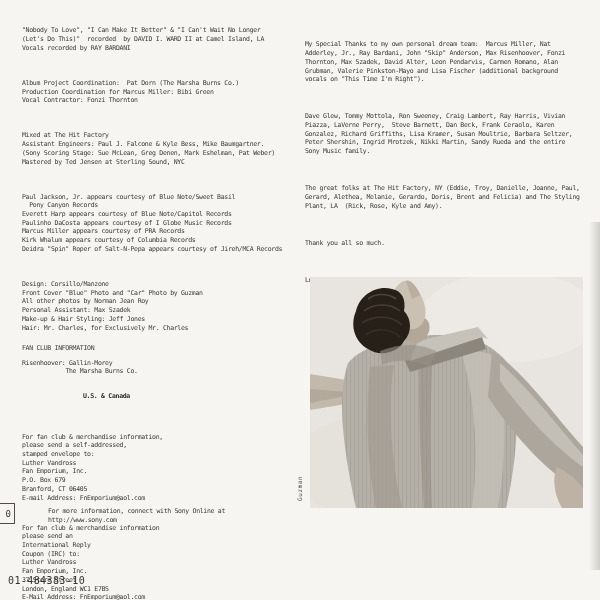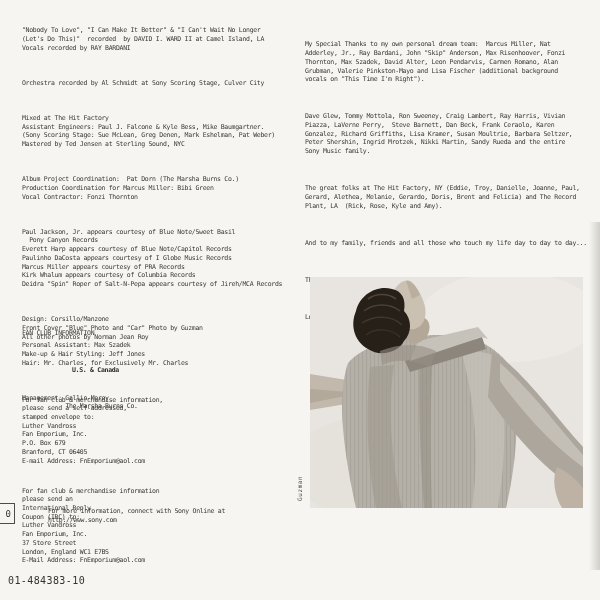--- a/index.html
+++ b/index.html
@@ -13,23 +13,23 @@
   .txt{
     font-size:6.5px;line-height:8.7px;letter-spacing:-0.3px;
     white-space:pre-wrap;
   }
   .para{margin:0 0 9px 0;}
   .para-tight{margin:0;}
   .col-left{position:absolute;left:22px;top:9px;width:280px;}
   .col-right{position:absolute;left:305px;top:23px;width:290px;}
   .col-right .para{margin-bottom:11px;}
   .fanclub{position:absolute;left:22px;top:312px;width:280px;}
-  .fanclub .head{margin:0 0 6px 0;}
+  .fanclub .head{margin:15px 0 6px 0;}
   .bold{font-weight:bold;color:#2e2b28;}
-  .sub-head{margin:4px;padding-left:46px;}
+  .sub-head{margin:15px;padding-left:46px;}
   .sony{position:absolute;left:22px;top:507px;width:280px;margin-left:26px;}
   .closing{margin:0 0 1px 0;}
   .signature{
     font-family:"DejaVu Serif","Liberation Serif",serif;
     font-style:italic;font-size:13px;color:#4a4641;
     letter-spacing:0.5px;margin-left:3px;transform:rotate(-2deg);
     transform-origin:left top;display:inline-block;
   }
   .photo{
     position:absolute;left:310px;top:277px;width:273px;height:231px;
@@ -60,42 +60,41 @@
 </style>
 </head>
 <body>
 
 <div class="page">
 
   <div class="col-left txt">
     <p class="para">"Nobody To Love", "I Can Make It Better" &amp; "I Can't Wait No Longer
 (Let's Do This)"  recorded  by DAVID I. WARD II at Camel Island, LA
 Vocals recorded by RAY BARDANI</p>
-    <p class="para">Orchestra recorded by Al Schmidt at Sony Scoring Stage, Culver City</p>
+    <p class="para">Album Project Coordination:  Pat Dorn (The Marsha Burns Co.)
+Production Coordination for Marcus Miller: Bibi Green
+Vocal Contractor: Fonzi Thornton</p>
     <p class="para">Mixed at The Hit Factory
 Assistant Engineers: Paul J. Falcone &amp; Kyle Bess, Mike Baumgartner.
 (Sony Scoring Stage: Sue McLean, Greg Denen, Mark Eshelman, Pat Weber)
 Mastered by Ted Jensen at Sterling Sound, NYC</p>
-    <p class="para">Album Project Coordination:  Pat Dorn (The Marsha Burns Co.)
-Production Coordination for Marcus Miller: Bibi Green
-Vocal Contractor: Fonzi Thornton</p>
     <p class="para">Paul Jackson, Jr. appears courtesy of Blue Note/Sweet Basil
   Pony Canyon Records
 Everett Harp appears courtesy of Blue Note/Capitol Records
 Paulinho DaCosta appears courtesy of I Globe Music Records
 Marcus Miller appears courtesy of PRA Records
 Kirk Whalum appears courtesy of Columbia Records
 Deidra "Spin" Roper of Salt-N-Pepa appears courtesy of Jireh/MCA Records</p>
     <p class="para">Design: Corsillo/Manzone
 Front Cover "Blue" Photo and "Car" Photo by Guzman
 All other photos by Norman Jean Roy
 Personal Assistant: Max Szadek
 Make-up &amp; Hair Styling: Jeff Jones
 Hair: Mr. Charles, for Exclusively Mr. Charles</p>
-    <p class="para-tight">Management: Gallin-Morey
+    <p class="para-tight">Risenhoover: Gallin-Morey
             The Marsha Burns Co.</p>
   </div>
 
   <div class="fanclub txt">
     <p class="head">FAN CLUB INFORMATION</p>
     <p class="sub-head bold">U.S. &amp; Canada</p>
     <p class="para-tight" style="margin-bottom:4px;">For fan club &amp; merchandise information,
 please send a self-addressed,
 stamped envelope to:
 Luther Vandross
@@ -122,23 +121,22 @@
 Adderley, Jr., Ray Bardani, John "Skip" Anderson, Max Risenhoover, Fonzi
 Thornton, Max Szadek, David Alter, Leon Pendarvis, Carmen Romano, Alan
 Grubman, Valerie Pinkston-Mayo and Lisa Fischer (additional background
 vocals on "This Time I'm Right").</p>
     <p class="para">Dave Glew, Tommy Mottola, Ron Sweeney, Craig Lambert, Ray Harris, Vivian
 Piazza, LaVerne Perry,  Steve Barnett, Dan Beck, Frank Ceraolo, Karen
 Gonzalez, Richard Griffiths, Lisa Kramer, Susan Moultrie, Barbara Seltzer,
 Peter Shershin, Ingrid Mrotzek, Nikki Martin, Sandy Rueda and the entire
 Sony Music family.</p>
     <p class="para">The great folks at The Hit Factory, NY (Eddie, Troy, Danielle, Joanne, Paul,
-Gerard, Alethea, Melanie, Gerardo, Doris, Brent and Felicia) and The Record
+Gerard, Alethea, Melanie, Gerardo, Doris, Brent and Felicia) and The Styling
 Plant, LA  (Rick, Rose, Kyle and Amy).</p>
-    <p class="para">And to my family, friends and all those who touch my life day to day to day...</p>
     <p class="para">Thank you all so much.</p>
     <p class="closing">Love,</p>
     <span class="signature">Luther</span>
   </div>
 
   <div class="photo">
     <svg width="273" height="231" viewBox="0 0 273 231" xmlns="http://www.w3.org/2000/svg">
       <defs>
         <pattern id="stripes" width="4" height="6" patternUnits="userSpaceOnUse">
           <rect width="4" height="6" fill="none"></rect>

